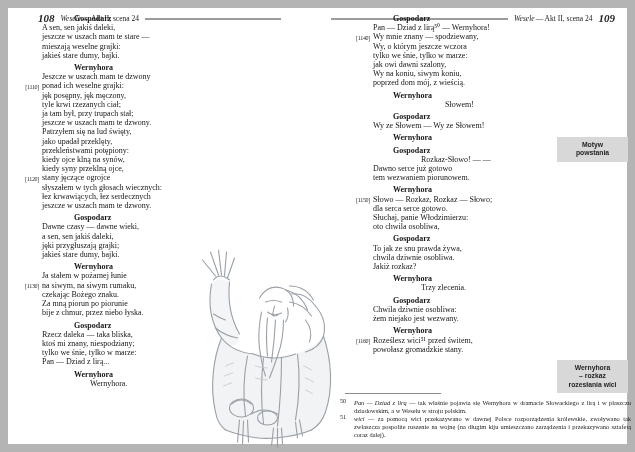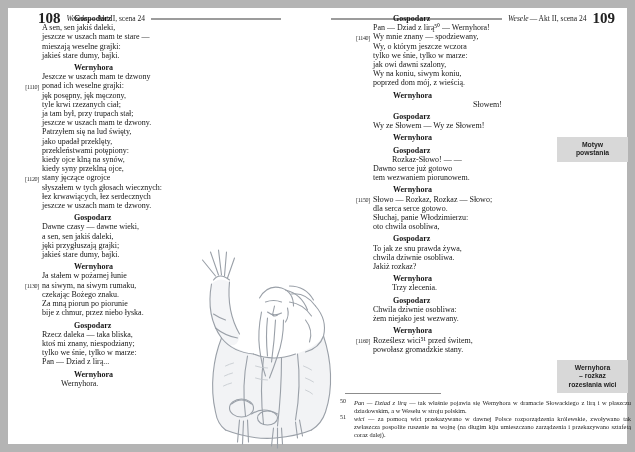--- a/index.html
+++ b/index.html
@@ -8,39 +8,39 @@
   .spread{position:absolute;left:8px;top:8px;width:619px;height:436px;background:#ffffff;}
   .page{position:absolute;top:0;height:100%;}
   .page-left{left:0;width:309px;}
   .page-right{left:309px;width:310px;}
 
   
   .phead{position:absolute;top:6px;display:flex;align-items:center;gap:6px;
          font-size:7.5px;color:#222;line-height:9px;}
   .phead-left{left:30px;right:36px;}
   .phead-right{left:14px;right:12px;}
-  .pnum{font-weight:bold;font-size:15px;}
+  .pnum{font-weight:bold;font-size:11px;font-style:italic;}
   .ptitle{white-space:nowrap;}
   .ptitle i{margin-right:1px;}
   .rule{height:2px;background:#9c9c9c;flex:1;min-width:10px;}
 
   
   .verse-col{position:absolute;top:6px;width:256px;font-size:8px;line-height:9.2px;color:#161616;}
   #left-blocks{left:34px;}
   #right-blocks{left:56px;}
   .block{margin-top:3px;}
   .block:first-child{margin-top:0;}
   .speaker{font-weight:bold;}
   .page-left .speaker{margin-left:32px;}
   .page-right .speaker{margin-left:20px;}
   .vline{position:relative;white-space:nowrap;}
   .lnum{position:absolute;right:100%;margin-right:3px;top:1.5px;font-size:6px;
         letter-spacing:-0.3px;color:#2a2a2a;}
-  .ind1 .ltext{margin-left:19px;display:inline-block;}
-  .ind2 .ltext{margin-left:100px;display:inline-block;}
+  .ind1 .ltext{margin-left:48px;display:inline-block;}
+  .ind2 .ltext{margin-left:72px;display:inline-block;}
 
   
   .fn-sep{position:absolute;left:28px;top:385px;width:96px;height:1px;background:#8c8c8c;}
   .footnotes{position:absolute;left:20px;top:390px;width:294px;font-size:6.4px;
              line-height:7.7px;text-align:justify;color:#222;}
   .footnote{position:relative;padding-left:17px;margin-top:1px;}
   .fn-num{position:absolute;left:3px;top:-1px;font-size:6px;}
 
   
   .margin-note{position:absolute;left:557px;width:71px;background:#d8d8d8;

